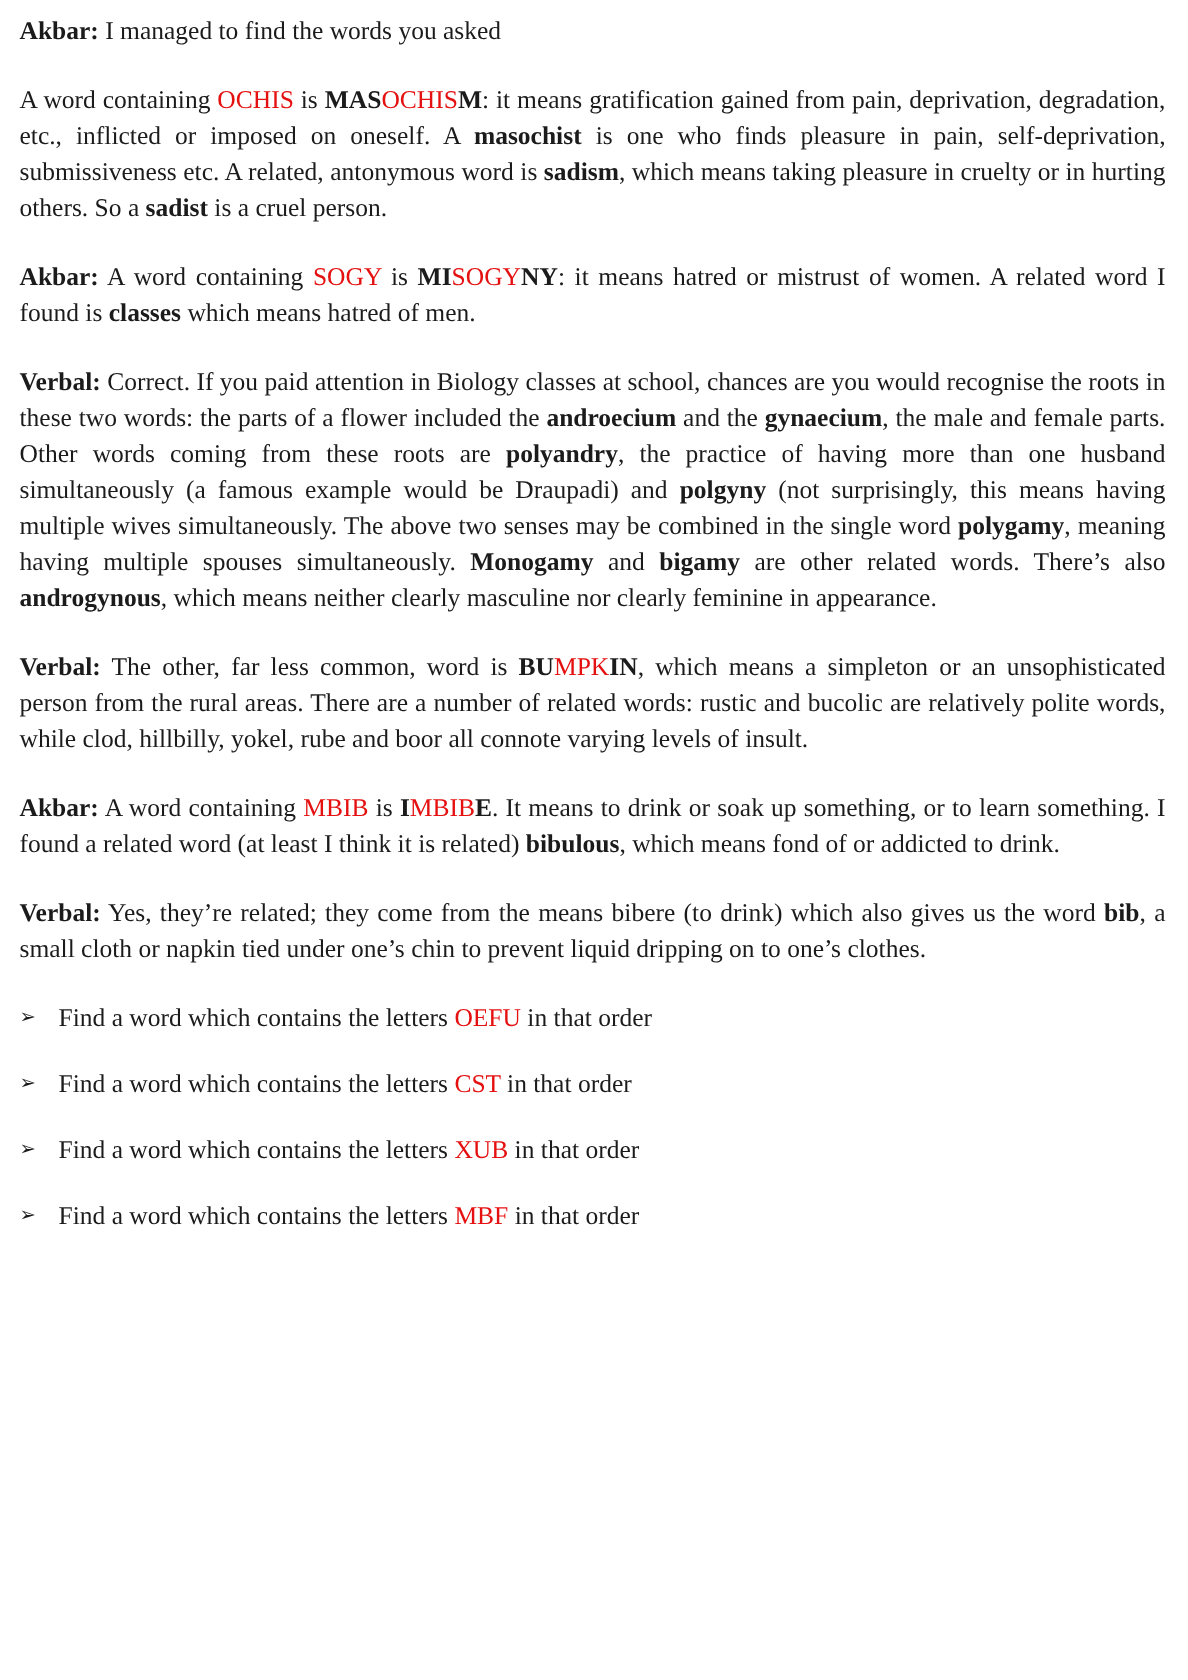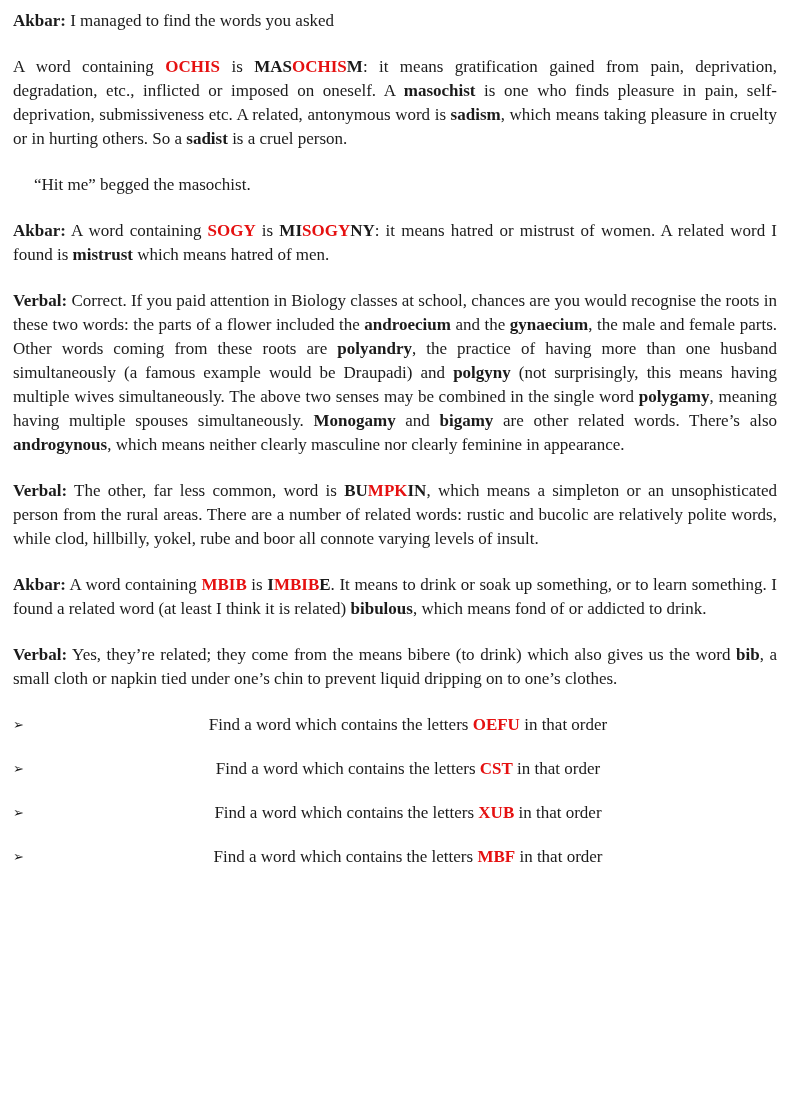--- a/index.html
+++ b/index.html
@@ -21,47 +21,46 @@
     box-sizing: border-box;
     width: 792px;
     height: 808px;
     padding: 9px 15px 0 13px;
     background: #ffffff;
   }
   .para { margin: 0 0 22px 0; }
   .para.justify { text-align: justify; }
   .line.indent { padding-left: 21px; }
   .b { font-weight: bold; }
-  .r { font-weight: bold; color: var(--red); margin-top: 12px; }
+  .r { font-weight: normal; color: var(--red); margin-top: 12px; }
   .bullet {
     display: flex;
     align-items: flex-start;
     margin-bottom: 20px;
   }
   .bullet .glyph {
     flex: 0 0 26px;
     width: 26px;
     font-family: "DejaVu Sans", sans-serif;
     font-size: 13px;
     line-height: 24px;
     color: #1b1b1b;
   }
-  .bullet .btext { flex: 1 1 auto; text-align: center; }
+  .bullet .btext { flex: 1 1 auto; }
 </style>
 </head>
 <body style="--red: #e51010; color: rgb(27, 27, 27); background: rgb(255, 255, 255);">
 
 <div class="page">
   <div>
       <div class="para"><span class="b">Akbar:</span><span> I managed to find the words you asked</span></div>
       <div class="para justify"><span>A word containing </span><span class="r">OCHIS</span><span> is </span><span class="b">MAS</span><span class="r">OCHIS</span><span class="b">M</span><span>: it means gratification gained from pain, deprivation, degradation, etc., inflicted or imposed on oneself. A </span><span class="b">masochist</span><span> is one who finds pleasure in pain, self-deprivation, submissiveness etc. A related, antonymous word is </span><span class="b">sadism</span><span>, which means taking pleasure in cruelty or in hurting others. So a </span><span class="b">sadist</span><span> is a cruel person.</span></div>
       <div class="para lines">
-        <div class="line indent"><span>“Hit me” begged the masochist.</span></div>
       </div>
-      <div class="para justify"><span class="b">Akbar:</span><span> A word containing </span><span class="r">SOGY</span><span> is </span><span class="b">MI</span><span class="r">SOGY</span><span class="b">NY</span><span>: it means hatred or mistrust of women. A related word I found is </span><span class="b">mistrust</span><span> which means hatred of men.</span></div>
+      <div class="para justify"><span class="b">Akbar:</span><span> A word containing </span><span class="r">SOGY</span><span> is </span><span class="b">MI</span><span class="r">SOGY</span><span class="b">NY</span><span>: it means hatred or mistrust of women. A related word I found is </span><span class="b">classes</span><span> which means hatred of men.</span></div>
       <div class="para justify"><span class="b">Verbal:</span><span> Correct. If you paid attention in Biology classes at school, chances are you would recognise the roots in these two words: the parts of a flower included the </span><span class="b">androecium</span><span> and the </span><span class="b">gynaecium</span><span>, the male and female parts. Other words coming from these roots are </span><span class="b">polyandry</span><span>, the practice of having more than one husband simultaneously (a famous example would be Draupadi) and </span><span class="b">polgyny</span><span> (not surprisingly, this means having multiple wives simultaneously. The above two senses may be combined in the single word </span><span class="b">polygamy</span><span>, meaning having multiple spouses simultaneously. </span><span class="b">Monogamy</span><span> and </span><span class="b">bigamy</span><span> are other related words. There’s also </span><span class="b">androgynous</span><span>, which means neither clearly masculine nor clearly feminine in appearance.</span></div>
       <div class="para justify"><span class="b">Verbal:</span><span> The other, far less common, word is </span><span class="b">BU</span><span class="r">MPK</span><span class="b">IN</span><span>, which means a simpleton or an unsophisticated person from the rural areas. There are a number of related words: rustic and bucolic are relatively polite words, while clod, hillbilly, yokel, rube and boor all connote varying levels of insult.</span></div>
       <div class="para justify"><span class="b">Akbar:</span><span> A word containing </span><span class="r">MBIB</span><span> is </span><span class="b">I</span><span class="r">MBIB</span><span class="b">E</span><span>. It means to drink or soak up something, or to learn something. I found a related word (at least I think it is related) </span><span class="b">bibulous</span><span>, which means fond of or addicted to drink.</span></div>
       <div class="para justify"><span class="b">Verbal:</span><span> Yes, they’re related; they come from the means bibere (to drink) which also gives us the word </span><span class="b">bib</span><span>, a small cloth or napkin tied under one’s chin to prevent liquid dripping on to one’s clothes.</span></div>
       <div class="para bullet">
         <span class="glyph">➢</span>
         <span class="btext"><span>Find a word which contains the letters </span><span class="r">OEFU</span><span> in that order</span></span>
       </div>
       <div class="para bullet">
         <span class="glyph">➢</span>

